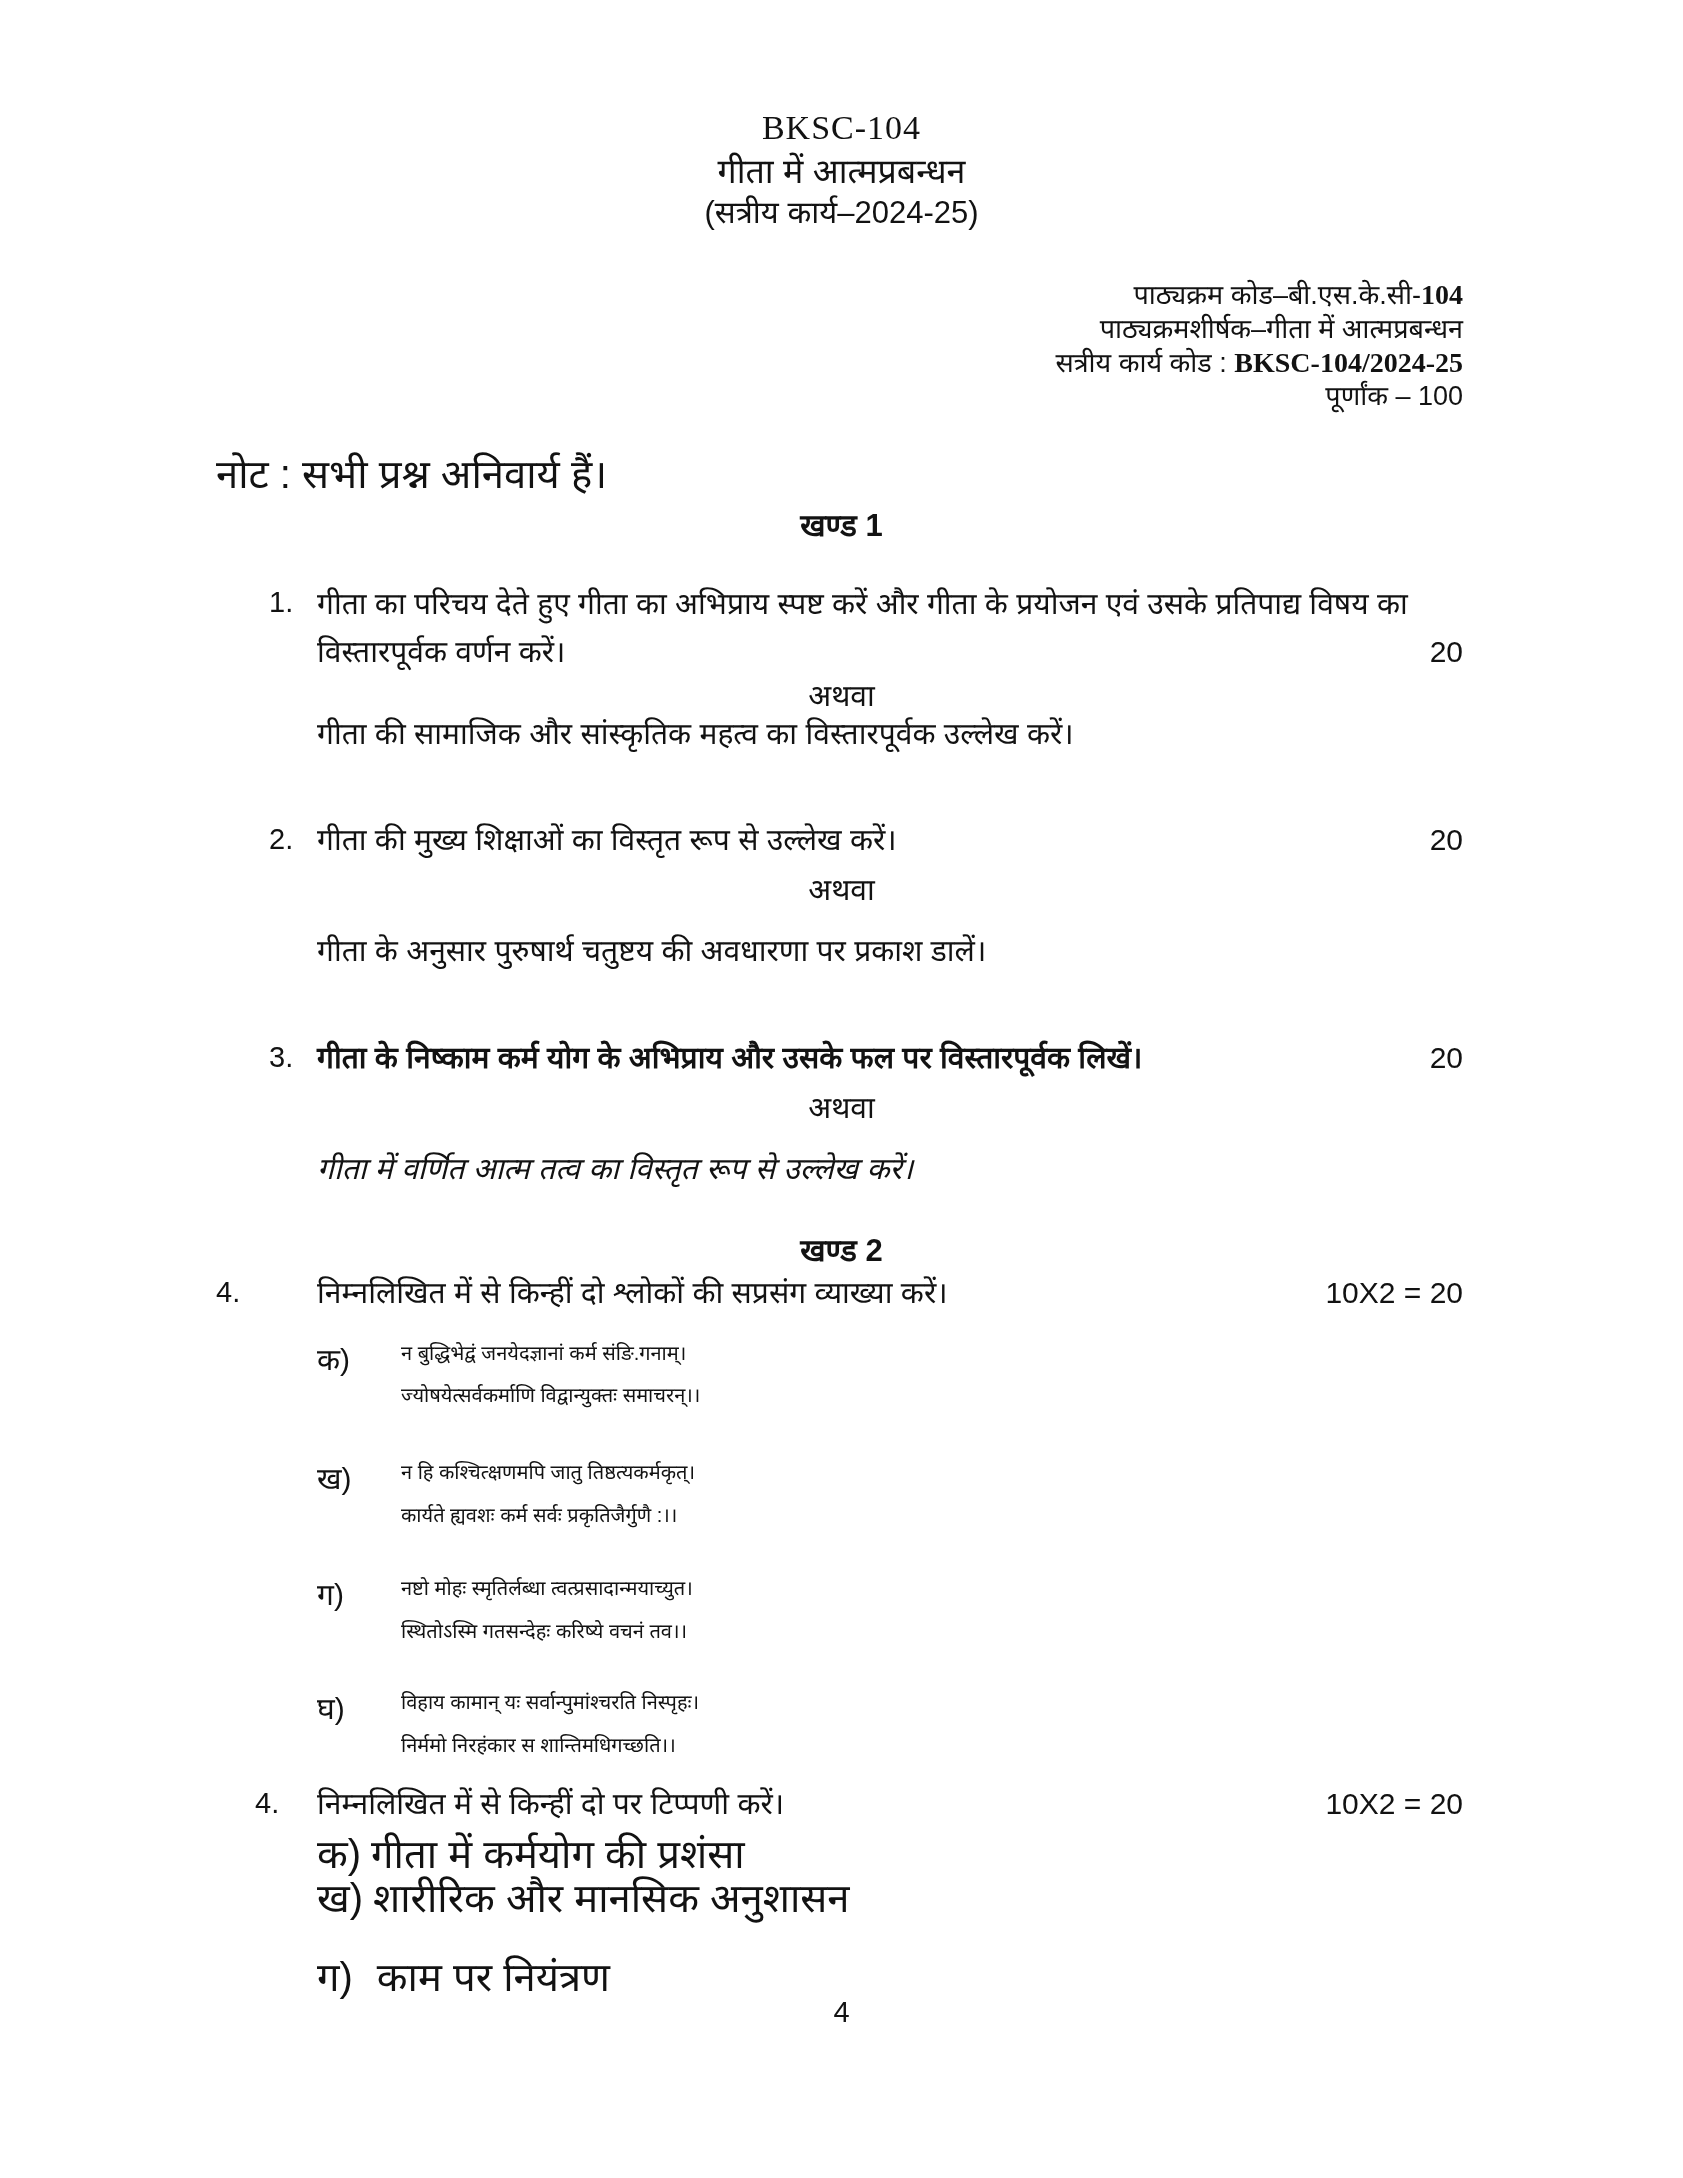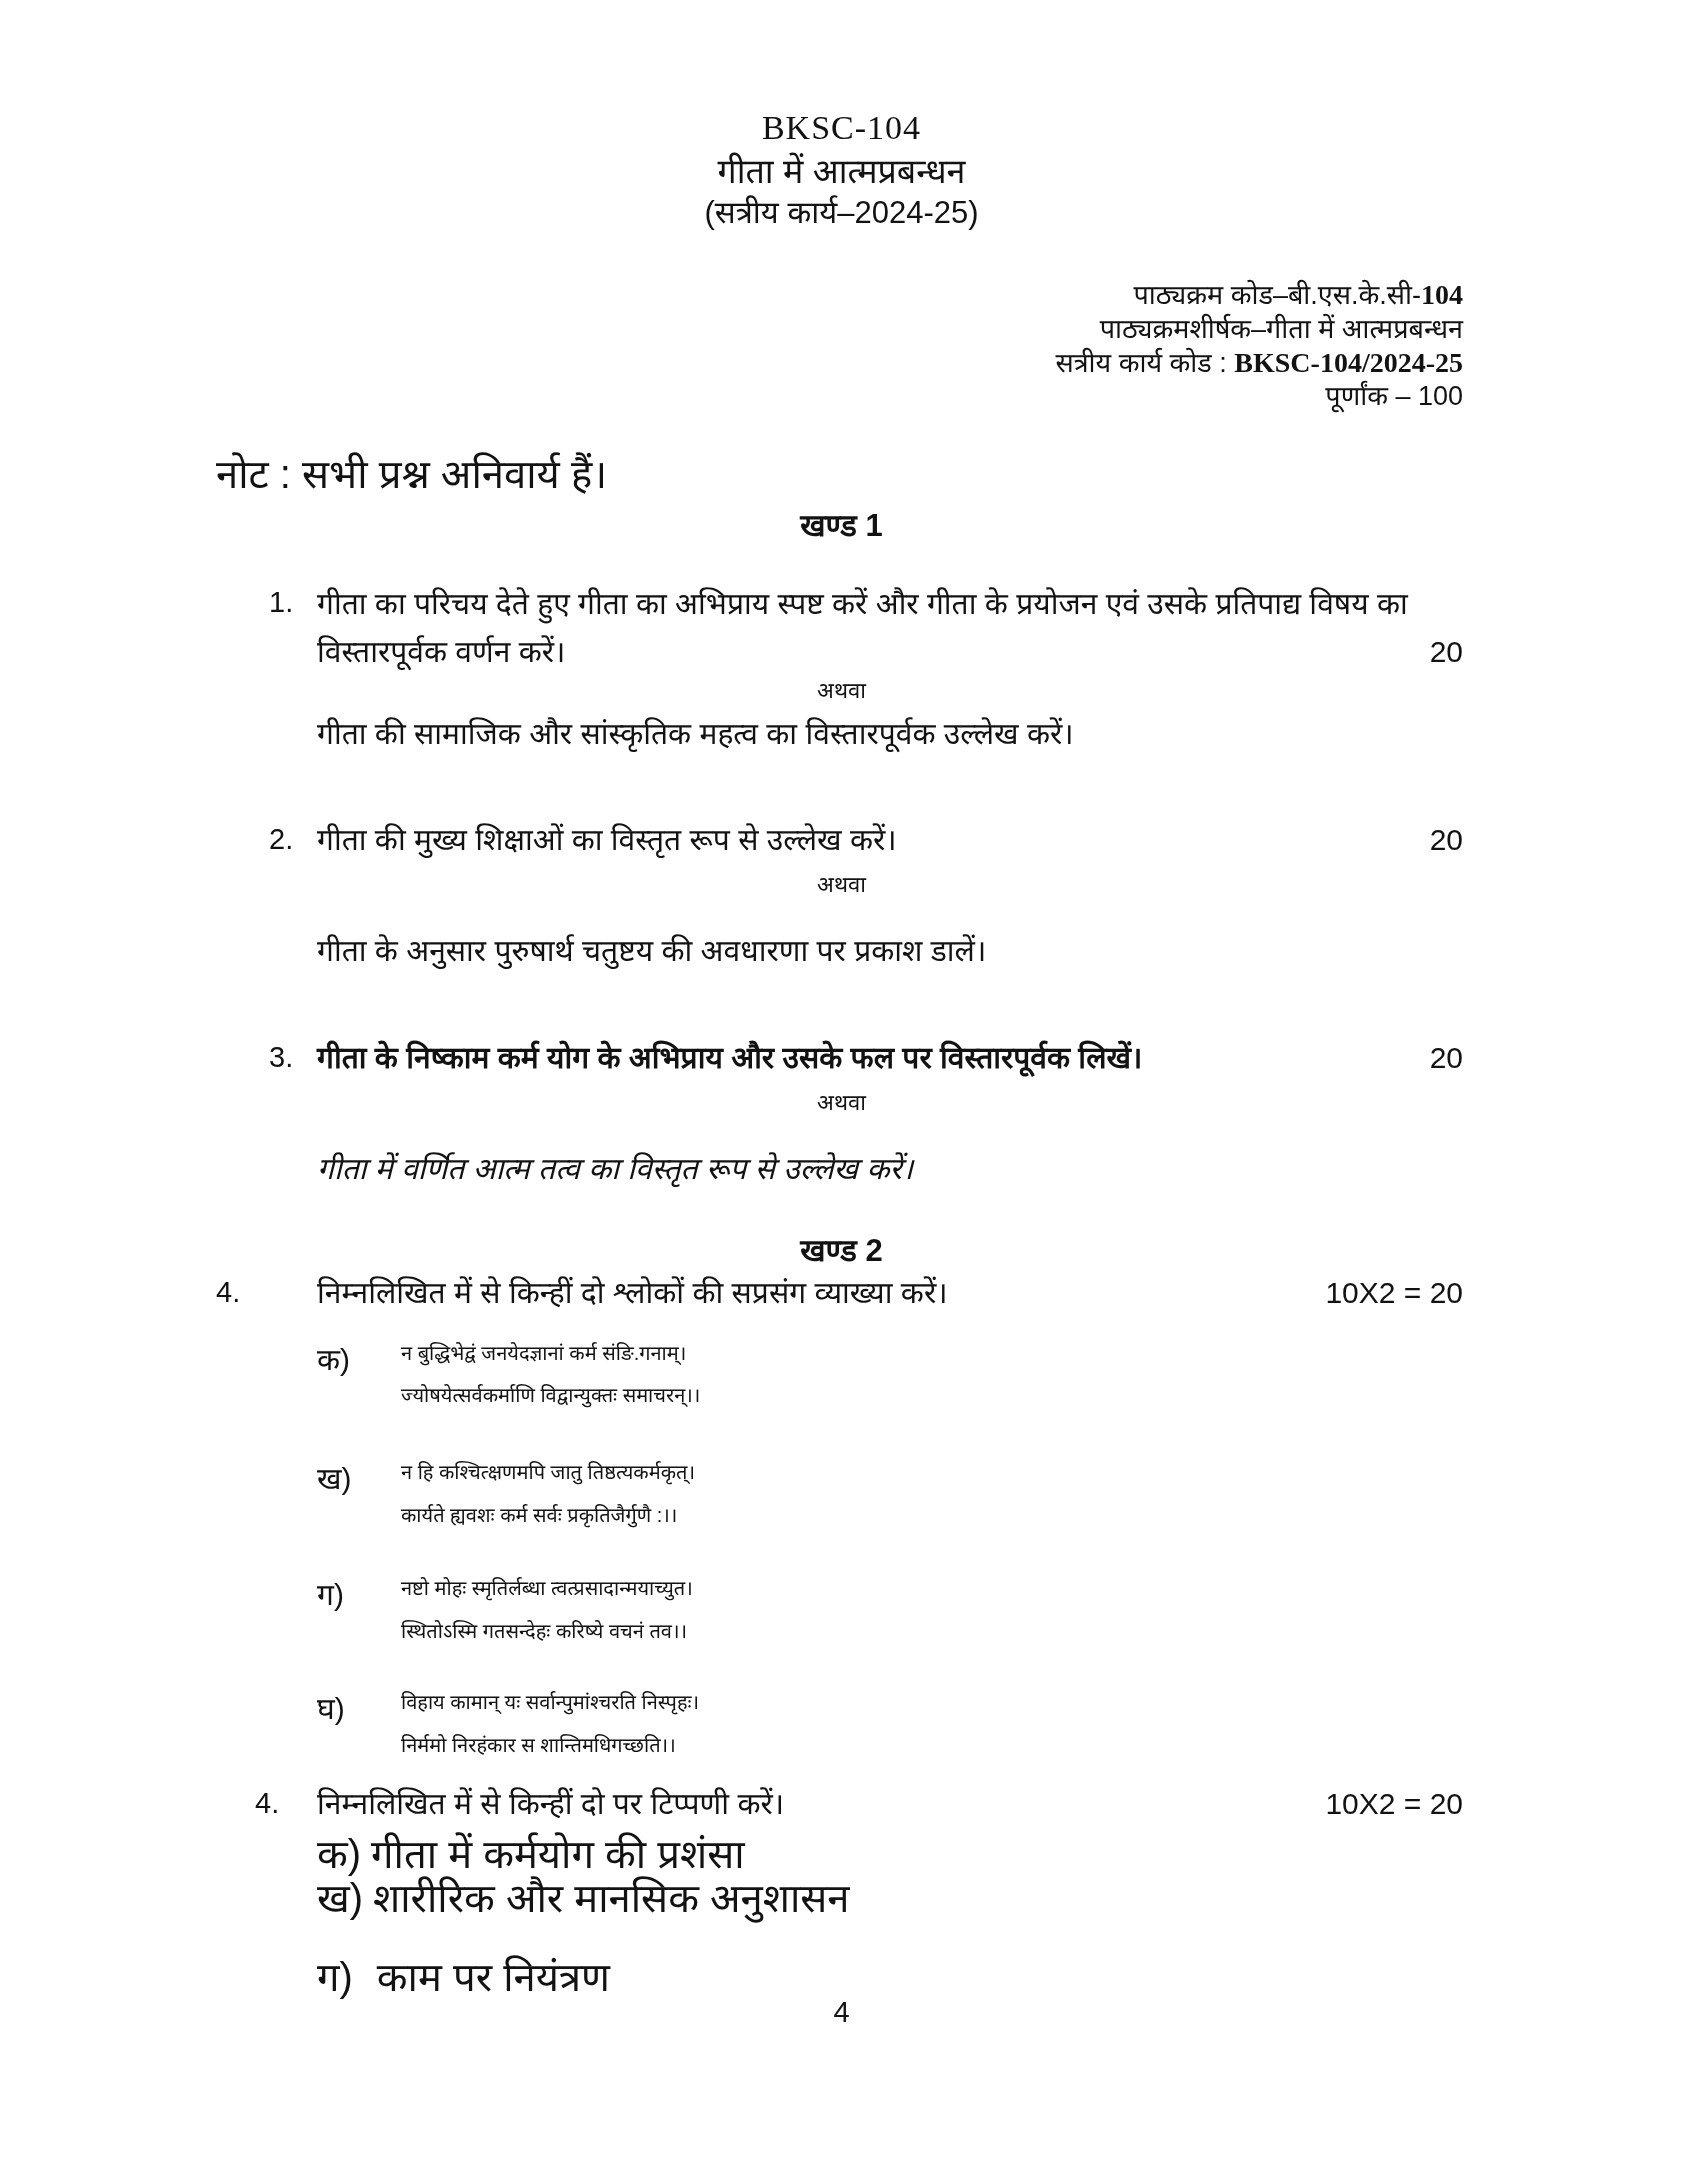--- a/index.html
+++ b/index.html
@@ -14,21 +14,21 @@
   .serif{font-family:"Liberation Serif","DejaVu Serif",serif;}
   .hdr-code{font-size:34px;letter-spacing:1px;}
   .hdr-title{font-size:34px;}
   .hdr-session{font-size:31px;}
   .meta-line{font-size:27px;right:220px;text-align:right;}
   .meta-bold{font-family:"Liberation Serif","DejaVu Serif",serif;font-weight:bold;font-size:28px;}
   .qnum{font-size:29px;}
   .qtext{font-size:30px;}
   .q-wrap{white-space:normal;width:1124px;line-height:48px;}
   .marks{font-size:30px;right:220px;text-align:center;}
-  .or-sep{font-size:22px;}
+  .or-sep{font-size:30px;}
   .khand{font-size:31px;font-weight:bold;}
   .shloka-label{font-size:30px;}
   .shloka-line{font-size:20px;}
   .tip-label{display:inline-block;}
   .tip-text{margin-left:10px;}
   .tip-text-wide{margin-left:24px;}
   .pageno{font-size:29px;}
 </style>
 </head>
 <body>

